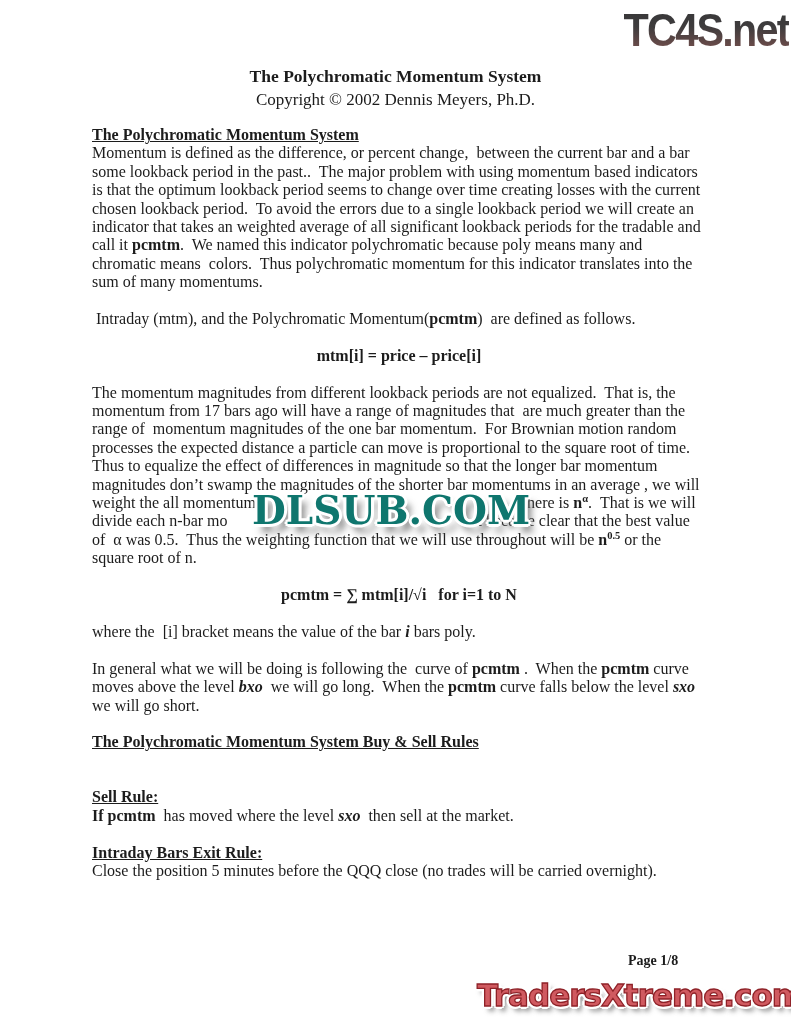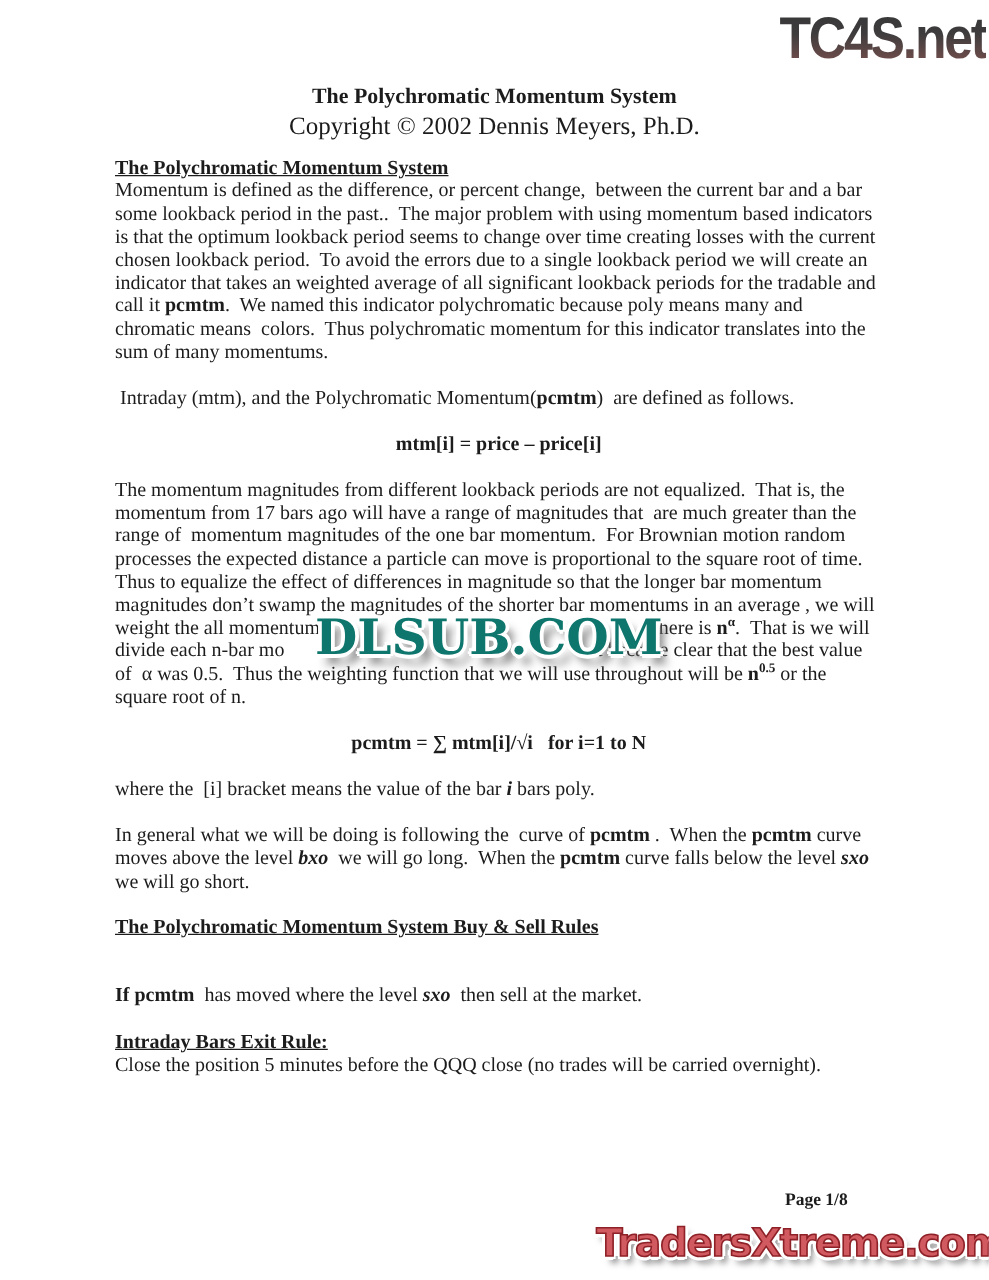--- a/index.html
+++ b/index.html
@@ -29,21 +29,21 @@
       background: linear-gradient(180deg, #353537 0%, #3e3c3d 45%, #6b4c4a 82%, #8a5d57 100%);
       -webkit-background-clip: text;
       background-clip: text;
       color: transparent;
     }
   }
 
   
   .title-block { position: absolute; top: 66px; left: 0; width: 100%; text-align: center; }
   .doc-title { font-size: 17.5px; font-weight: bold; }
-  .doc-copyright { font-size: 20px; margin-top: 3px; }
+  .doc-copyright { font-size: 17px; margin-top: 3px; }
 
   
   .doc {
     position: absolute;
     left: 92px; top: 126px;
     width: 614px;
     font-size: 16px;
     line-height: 18.4px;
   }
   .doc > div { white-space: pre-wrap; }
@@ -119,20 +119,21 @@
     <div class="blank"></div>
     <div class="formula"><span class="b">pcmtm = ∑ mtm[i]/√i   for i=1 to N</span></div>
     <div class="blank"></div>
     <div class="para"><span>where the  [i] bracket means the value of the bar </span><span class="b i">i</span><span> bars poly.</span></div>
     <div class="blank"></div>
     <div class="para"><span>In general what we will be doing is following the  curve of </span><span class="b">pcmtm</span><span> .  When the </span><span class="b">pcmtm</span><span> curve moves above the level </span><span class="b i">bxo</span><span>  we will go long.  When the </span><span class="b">pcmtm</span><span> curve falls below the level </span><span class="b i">sxo</span><span> we will go short.</span></div>
     <div class="blank"></div>
     <div class="heading"><span>The Polychromatic Momentum System Buy &amp; Sell Rules</span></div>
     <div class="blank"></div>
     <div class="blank"></div>
+    <div class="heading"><span>Sell Rule:</span></div>
     <div class="para"><span class="b">If pcmtm</span><span>  has moved where the level </span><span class="b i">sxo</span><span>  then sell at the market.</span></div>
     <div class="blank"></div>
     <div class="heading"><span>Intraday Bars Exit Rule:</span></div>
     <div class="para"><span>Close the position 5 minutes before the QQQ close (no trades will be carried overnight).</span></div>
   </div>
 
 <div class="dlsub">DLSUB.COM</div>
 
 <div class="page-number">Page 1/8</div>
 

